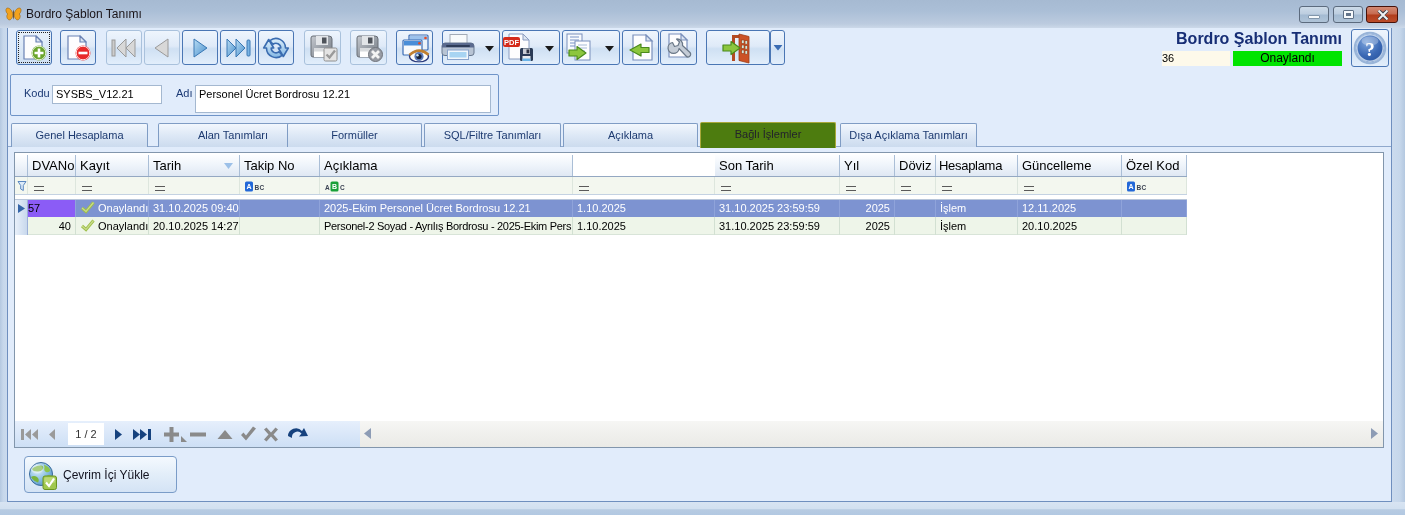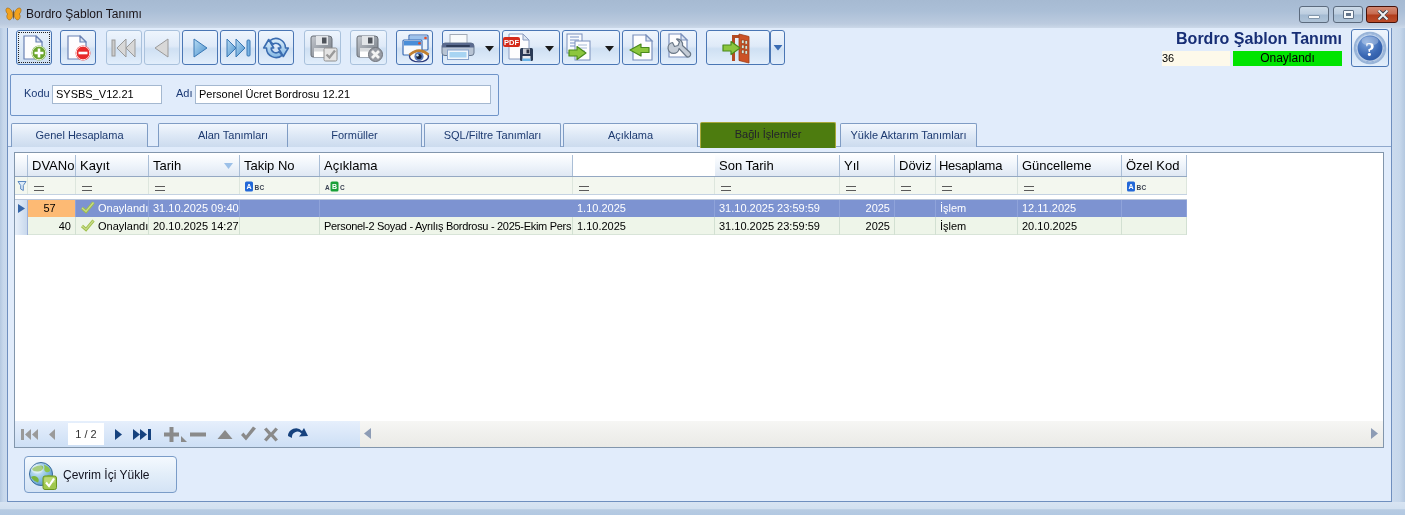--- a/index.html
+++ b/index.html
@@ -239,30 +239,30 @@
  <circle cx="17" cy="17" r="13.2" fill="none" stroke="#d8e6f4" stroke-width="1.6" opacity="0.8"></circle>
  <text x="17" y="24.5" font-size="19" font-weight="bold" fill="#fff" text-anchor="middle" font-family="Liberation Serif,serif">?</text>
  <ellipse cx="17" cy="10" rx="8.5" ry="4.5" fill="#ffffff" opacity="0.28"></ellipse>
 </svg>
   </div>
 
 <div class="a" style="left:10px;top:74px;width:489px;height:42px;border:1px solid #6f94c8;border-radius:2px"></div>
 <div class="a" style="left:24px;top:87px;font-size:11px;color:#1c3a75">Kodu</div>
 <div class="a" style="left:52px;top:85px;width:110px;height:19px;background:#fff;border:1px solid #a4b8d0;font-size:11px;line-height:17px;padding-left:3px;color:#000">SYSBS_V12.21</div>
 <div class="a" style="left:176px;top:87px;font-size:11px;color:#1c3a75">Adı</div>
-<div class="a" style="left:195px;top:85px;width:296px;height:19px;background:#fff;border:1px solid #a4b8d0;font-size:11px;line-height:17px;padding-left:3px;color:#000">Personel Ücret Bordrosu 12.21</div>
+<div class="a" style="left:195px;top:85px;width:296px;height:28px;background:#fff;border:1px solid #a4b8d0;font-size:11px;line-height:17px;padding-left:3px;color:#000">Personel Ücret Bordrosu 12.21</div>
 
 <div class="a" style="left:8px;top:146px;width:1383px;height:1px;background:#8fa8cc"></div>
 <div class="tab" style="left:11px;width:137px">Genel Hesaplama</div>
 <div class="tab" style="left:158px;width:150px">Alan Tanımları</div>
 <div class="tab" style="left:287px;width:135px">Formüller</div>
 <div class="tab" style="left:424px;width:137px">SQL/Filtre Tanımları</div>
 <div class="tab" style="left:563px;width:135px">Açıklama</div>
 <div class="tab" style="left:700px;top:122px;height:26px;width:136px;background:#4d7c0f;border-color:#a8a83a;color:#23232b">Bağlı İşlemler</div>
-<div class="tab" style="left:840px;width:137px">Yükle Aktarım Tanımları</div>
+<div class="tab" style="left:840px;width:137px">Dışa Açıklama Tanımları</div>
 
 <div class="a" style="left:14px;top:152px;width:1370px;height:296px;border:1px solid #8296ac;background:#fff"></div>
 
 <div class="a" style="left:15px;top:155px;width:1172px;height:22px;border-bottom:1px solid #94a8c2">
   <div class="hc" style="left:0;width:13px;padding-left:0"></div>
   <div class="hc" style="left:13px;width:48px">DVANo</div>
   <div class="hc" style="left:61px;width:73px">Kayıt Durumu</div>
   <div class="hc" style="left:134px;width:91px">Tarih
     <svg class="a" style="right:6px;top:8px" width="9" height="6">
         <path d="M0 0 L9 0 L4.5 6 Z" fill="#9cc0e8"></path>
@@ -318,27 +318,28 @@
 </div>
 
 <div class="a" style="left:15px;top:195px;width:1172px;height:5px;background:#fff;border-bottom:1px solid #b8c6da"></div>
 
 <div class="a" style="left:15px;top:200px;width:1172px;height:17px;background:#7d93d1">
   <div class="a" style="left:0;top:0;width:13px;height:17px;background:linear-gradient(90deg,#e8f0fa,#c8d8ec);border-right:1px solid #9cb0d8">
     <svg class="a" style="left:3px;top:4px" width="7" height="9">
         <path d="M0 0 L7 4.5 L0 9 Z" fill="#3565a8"></path>
       </svg>
   </div>
-  <div class="c1" style="left:13px;width:48px;background:#fdba74;color:#000;text-align:center;padding-right:4px;padding-left:0">57</div>
+  <div class="c1" style="left:13px;width:48px;background:#8b5cf6;color:#000;text-align:left;padding-right:4px;padding-left:0">57</div>
   <div class="c1" style="left:61px;width:73px"><svg width="15" height="13" style="vertical-align:-2px">
         <path d="M2 7 L6 10.5 L13.5 1.5" stroke="#9ebe4a" stroke-width="3" fill="none"></path>
         <path d="M2 7 L6 10.5 L13.5 1.5" stroke="#c8dc8a" stroke-width="1.2" fill="none"></path>
       </svg> Onaylandı</div>
   <div class="c1" style="left:134px;width:91px">31.10.2025 09:40</div>
   <div class="c1" style="left:225px;width:80px"></div>
+  <div class="c1" style="left:305px;width:253px">2025-Ekim Personel Ücret Bordrosu 12.21</div>
   <div class="c1" style="left:558px;width:142px">1.10.2025</div>
   <div class="c1" style="left:700px;width:125px">31.10.2025 23:59:59</div>
   <div class="c1" style="left:825px;width:55px;text-align:right;padding-right:4px;padding-left:0">2025</div>
   <div class="c1" style="left:880px;width:41px"></div>
   <div class="c1" style="left:921px;width:82px">İşlem</div>
   <div class="c1" style="left:1003px;width:104px">12.11.2025</div>
   <div class="c1" style="left:1107px;width:65px"></div>
 </div>
 
 <div class="a" style="left:15px;top:217px;width:1172px;height:18px;background:#eef5e9;border-bottom:1px solid #d8e4d8">

